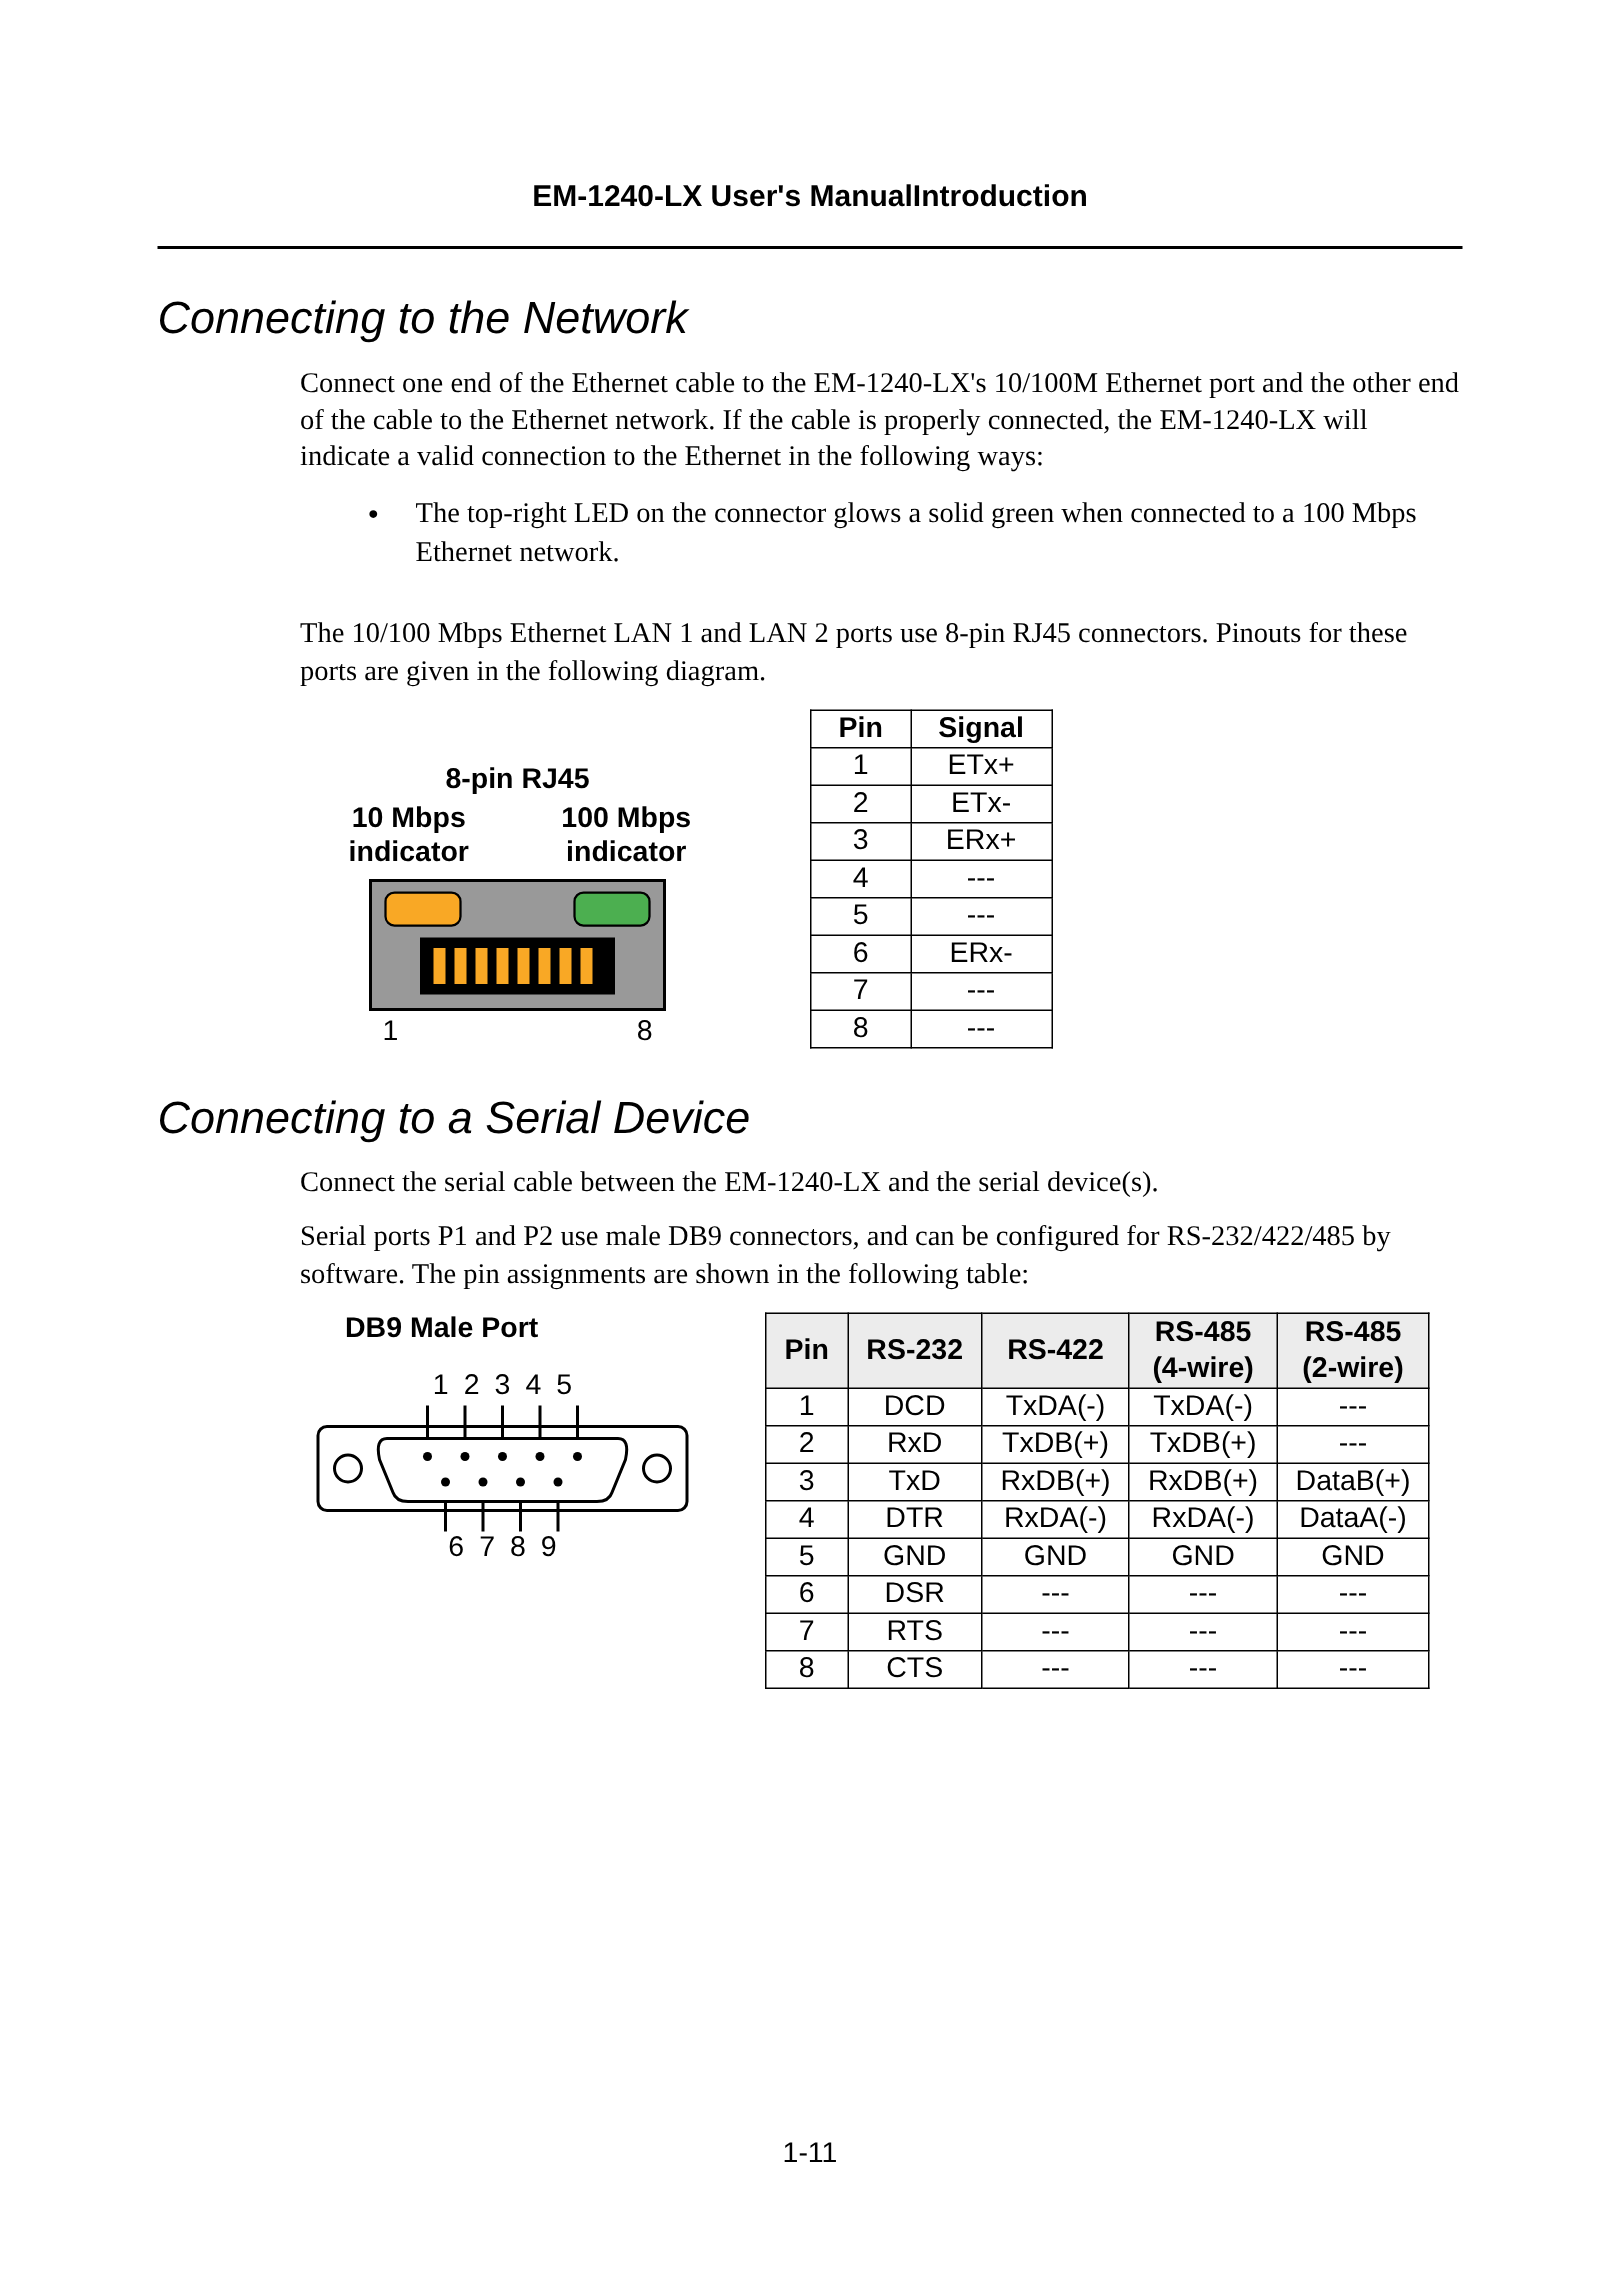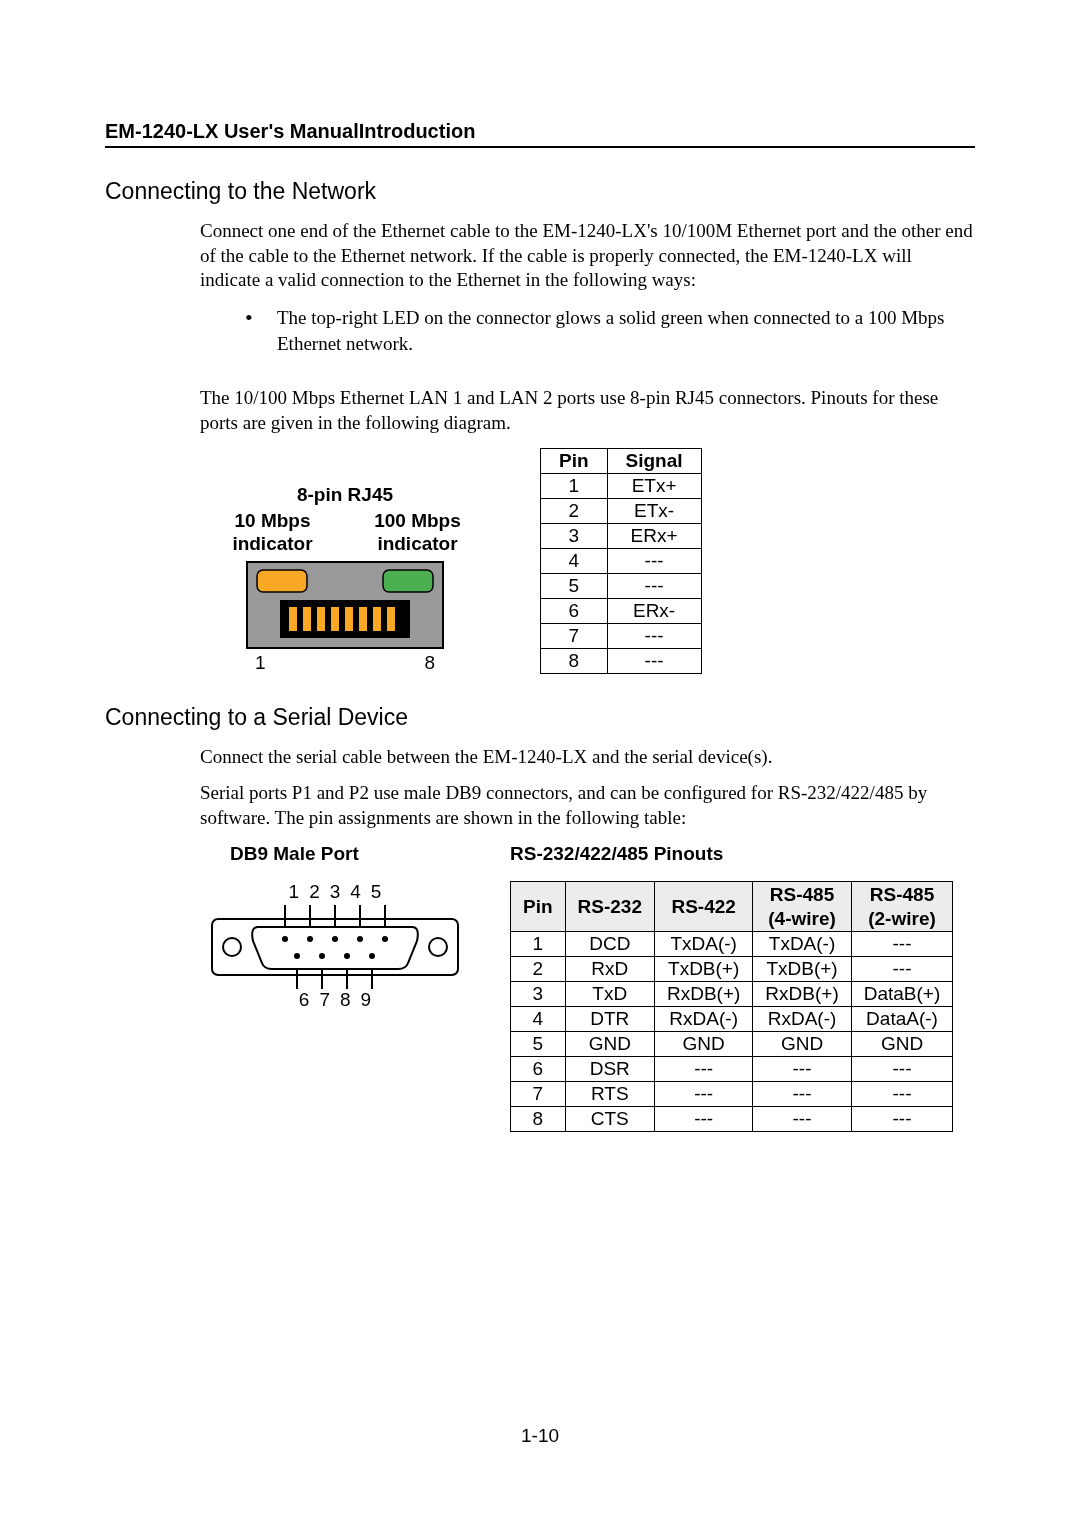--- a/index.html
+++ b/index.html
@@ -10,40 +10,41 @@
     body {
       font-family: "Times New Roman", Times, serif;
       background: #fff;
       width: 1080px;
       height: 1527px;
       position: relative;
       padding: 120px 105px 0 105px;
     }
     .header-row {
       display: flex;
-      justify-content: flex-start;
+      justify-content: center;
       border-bottom: 2px solid #000;
-      padding-bottom: 3px;
+      padding-bottom: 21px;
       margin-bottom: 30px;
       font-family: Arial, Helvetica, sans-serif;
     }
     .header-left {
       font-weight: bold;
       font-size: 20px;
     }
     .header-right {
       font-weight: bold;
       font-size: 20px;
     }
     h2.section-heading {
       font-family: Arial, Helvetica, sans-serif;
       font-weight: normal;
-      font-size: 23px;
+      font-size: 30px;
       margin-top: 18px;
       margin-bottom: 14px;
+      font-style: italic;
     }
     .body-text {
       font-size: 19px;
       line-height: 1.3;
       margin-left: 95px;
       margin-bottom: 12px;
     }
     ul.bulleted {
       margin-left: 140px;
       margin-bottom: 14px;
@@ -320,21 +321,20 @@
     </svg>
     <div class="db9-numbers-bottom">
       <span>6</span>
       <span>7</span>
       <span>8</span>
       <span>9</span>
     </div>
   </div>
 
   <div class="db9-right">
-    <div class="db9-right-title">RS-232/422/485 Pinouts</div>
     <table class="db9-table">
       <tbody>
           <tr>
         <th>Pin</th>
         <th>RS-232</th>
         <th>RS-422</th>
         <th style="white-space:pre-line;">RS-485
 (4-wire)</th>
         <th style="white-space:pre-line;">RS-485
 (2-wire)</th>
@@ -393,13 +393,13 @@
             <td>CTS</td>
             <td>---</td>
             <td>---</td>
             <td>---</td>
           </tr>
     </tbody>
       </table>
   </div>
 </div>
 
-<div class="page-num">1-10</div>
+<div class="page-num">1-11</div>
 
 </body></html>

